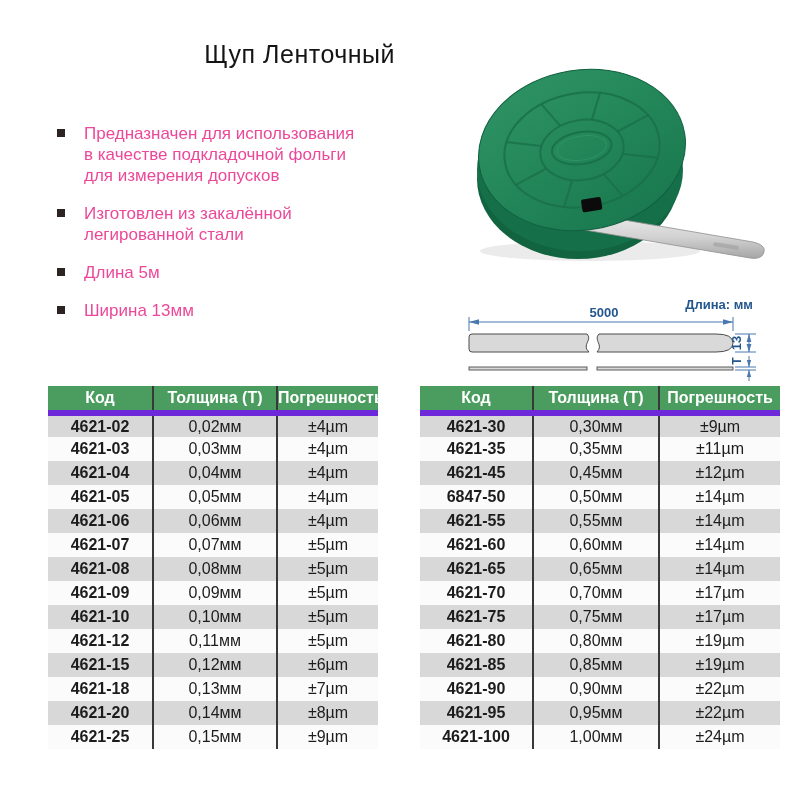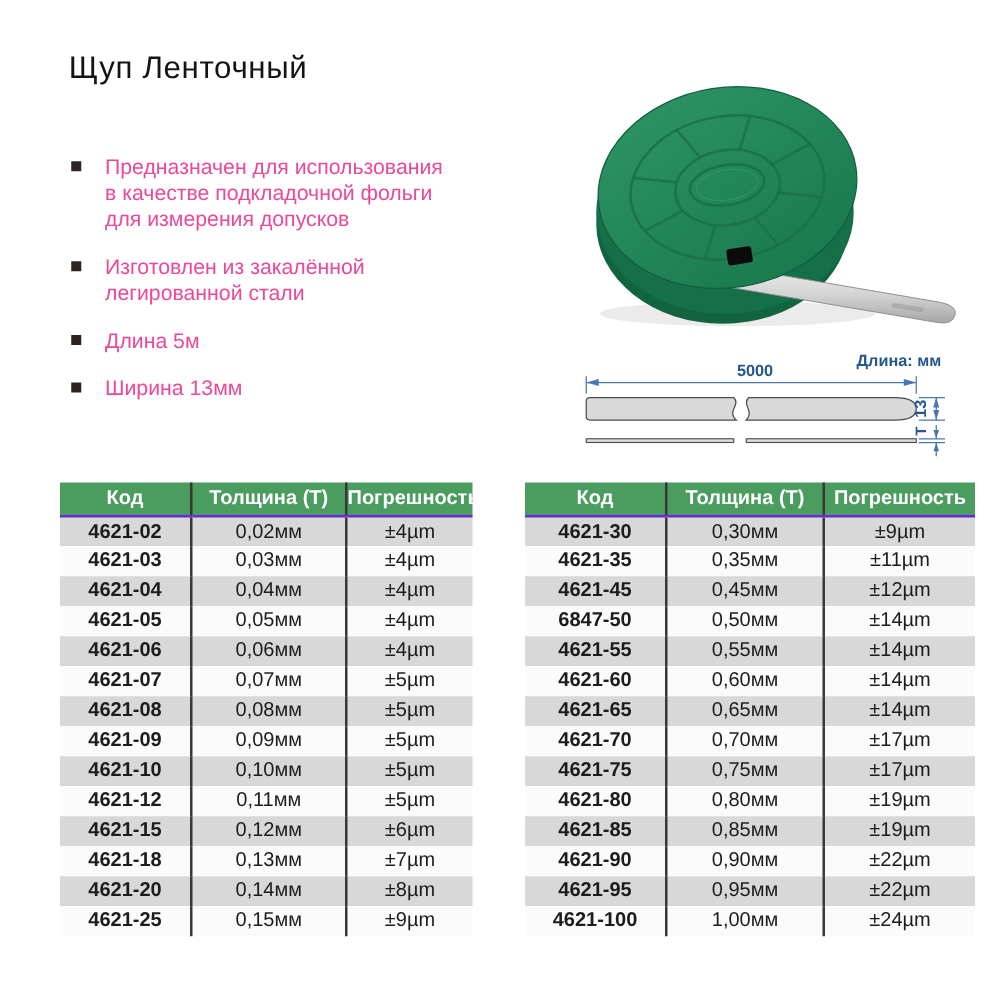--- a/index.html
+++ b/index.html
@@ -3,40 +3,40 @@
 <meta charset="utf-8">
 <style>
   * { margin:0; padding:0; box-sizing:border-box; }
   html,body { background:#fff; }
   .page {
     position:relative; width:800px; height:800px; background:#ffffff;
     font-family:"Liberation Sans", sans-serif; color:#161616; overflow:hidden;
   }
   .title {
     position:absolute; left:55px; top:40px; width:340px;
-    font-size:25px; font-weight:400; text-align:left; color:#141414;
+    font-size:25px; font-weight:400; text-align:right; color:#141414;
     letter-spacing:0.5px;
   }
   .features { position:absolute; left:57px; top:123px; width:305px; list-style:none; }
   .features li {
     position:relative; padding-left:27px; margin-bottom:17px;
     font-size:17px; line-height:21px; color:#ec4899;
   }
   .features li .sq {
     position:absolute; left:0; top:6px; width:8px; height:8px; background:#2d2323;
   }
   .photo { position:absolute; left:445px; top:48px; width:330px; height:222px; }
-  .diagram { position:absolute; left:440px; top:270px; width:355px; height:105px;text-align:center; }
+  .diagram { position:absolute; left:440px; top:286px; width:355px; height:105px;text-align:center; }
   table.spec {
     position:absolute; border-collapse:collapse; table-layout:fixed;
     font-size:16px; text-align:center;
   }
   table.spec th {
     background:#4a9d5f; color:#ffffff; font-weight:bold; font-size:16px;
-    height:27px; border-bottom:2px solid #6d28d9; text-align:center;
+    height:27px; border-bottom:6px solid #6d28d9; text-align:center;
   }
   table.spec td { height:24px; color:#1c1c1c; }
   table.spec td:first-child { font-weight:bold; }
   table.spec th + th, table.spec td + td { border-left:2px solid #383838; }
   table.spec tbody tr:nth-child(odd) td  { background:#d8d8d8; }
   table.spec tbody tr:nth-child(even) td { background:#fbfbfb; }
   #table-left  { left:48px;  top:386px; width:330px; }
   #table-right { left:420px; top:386px; width:360px; }
 </style>
 </head>

